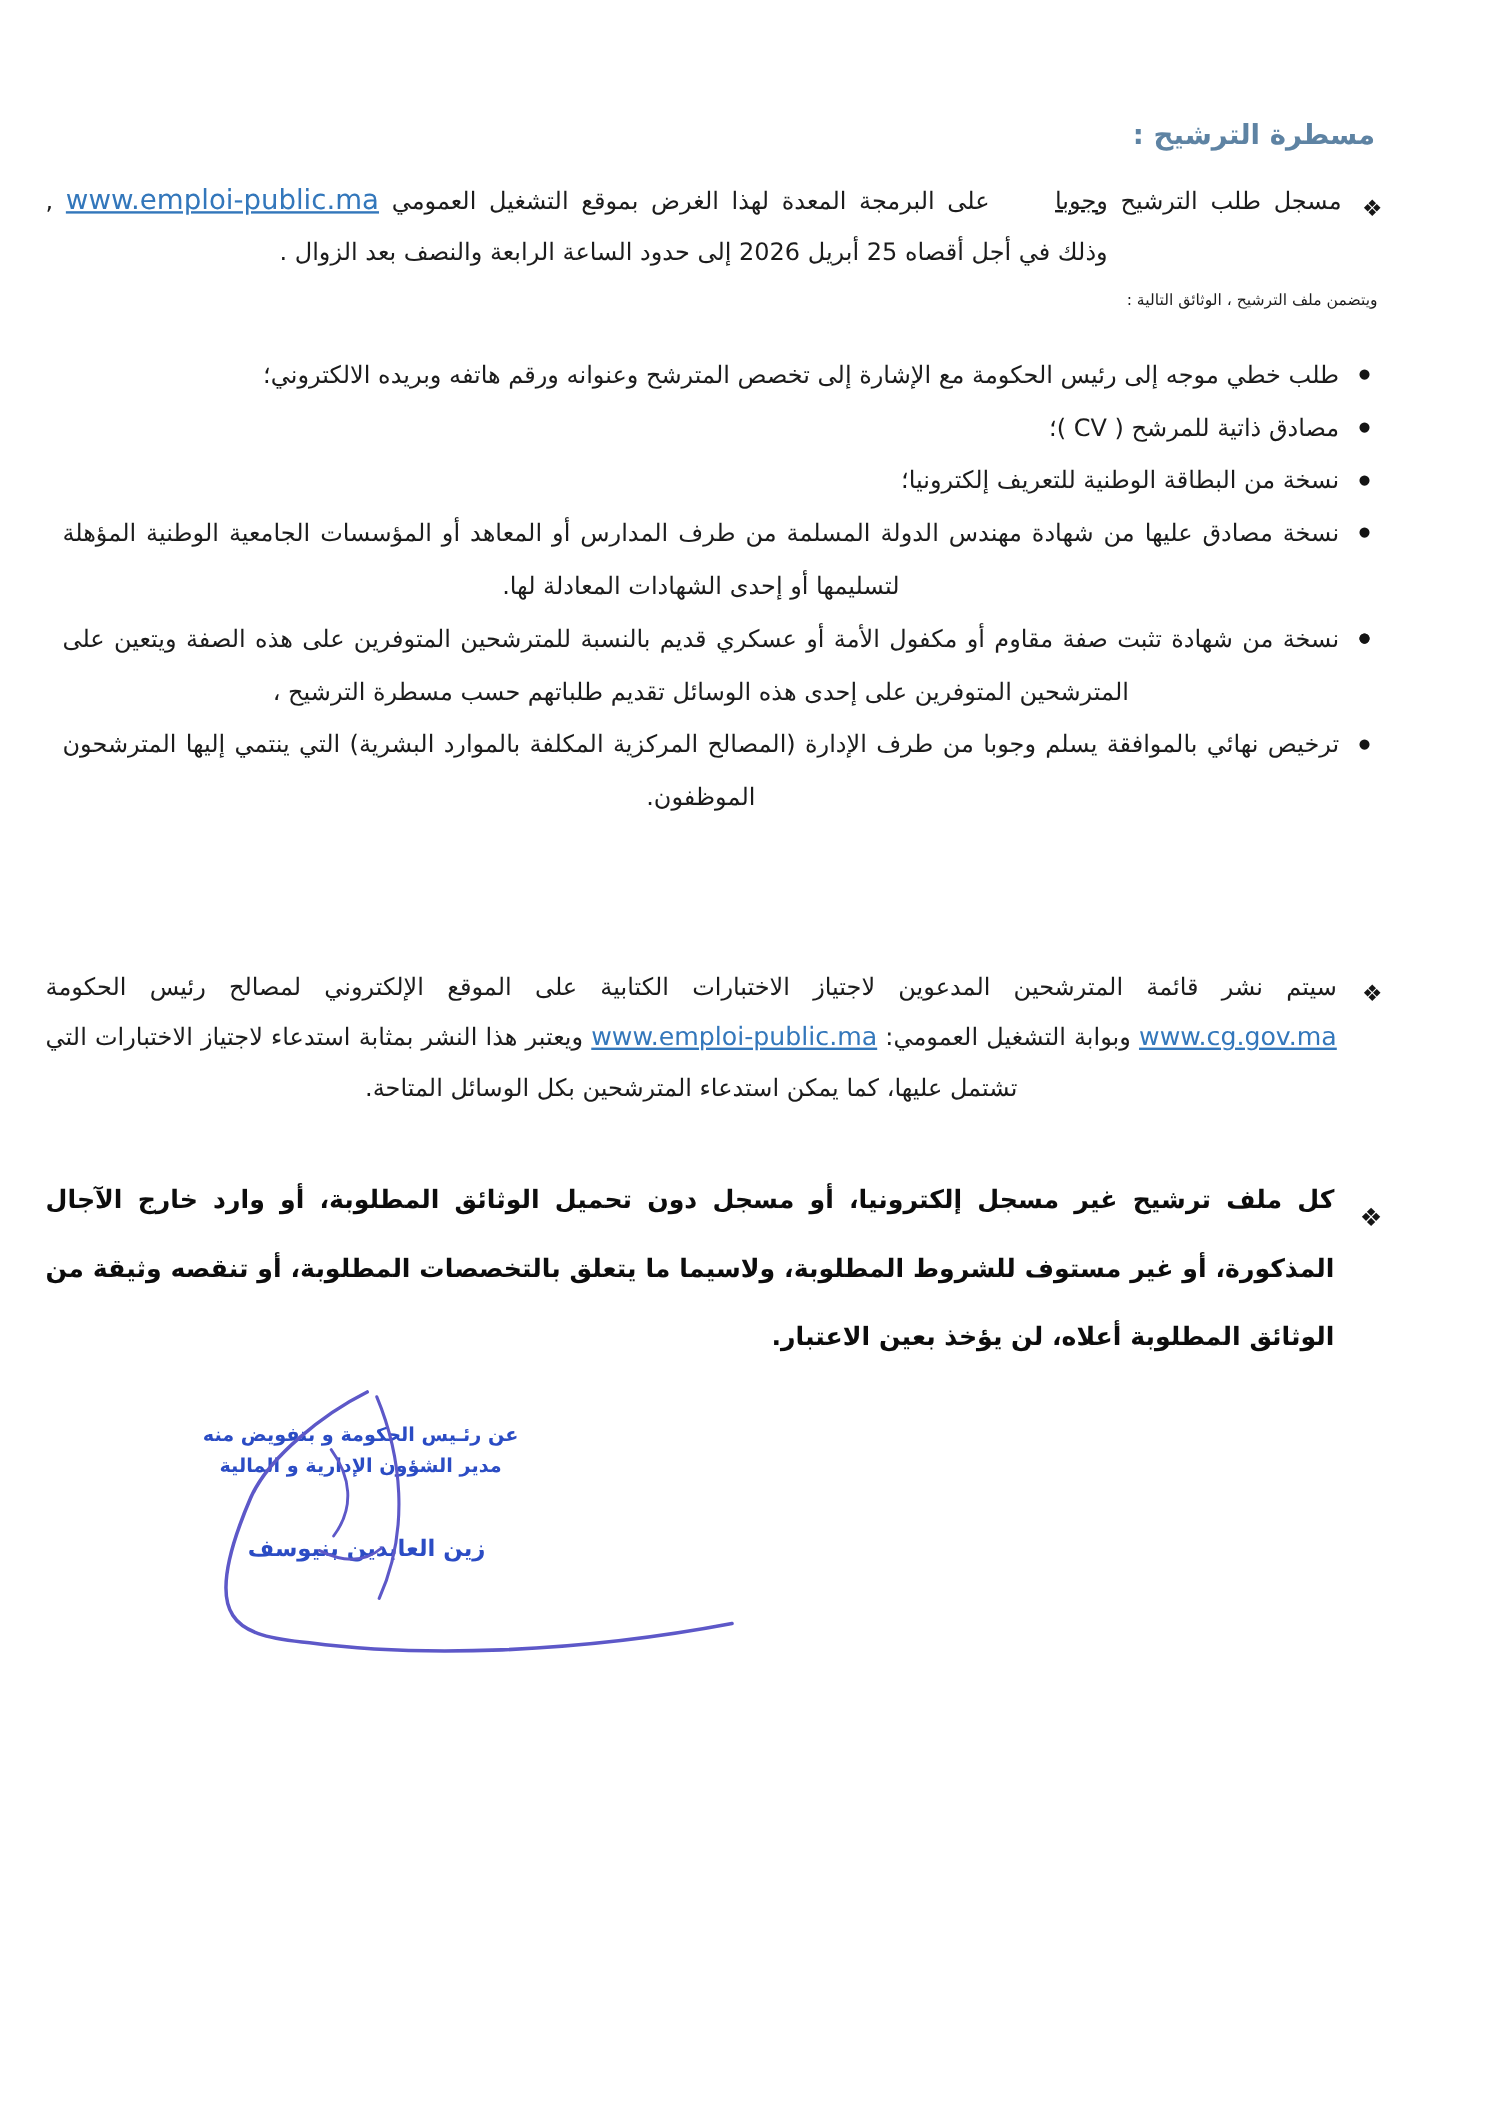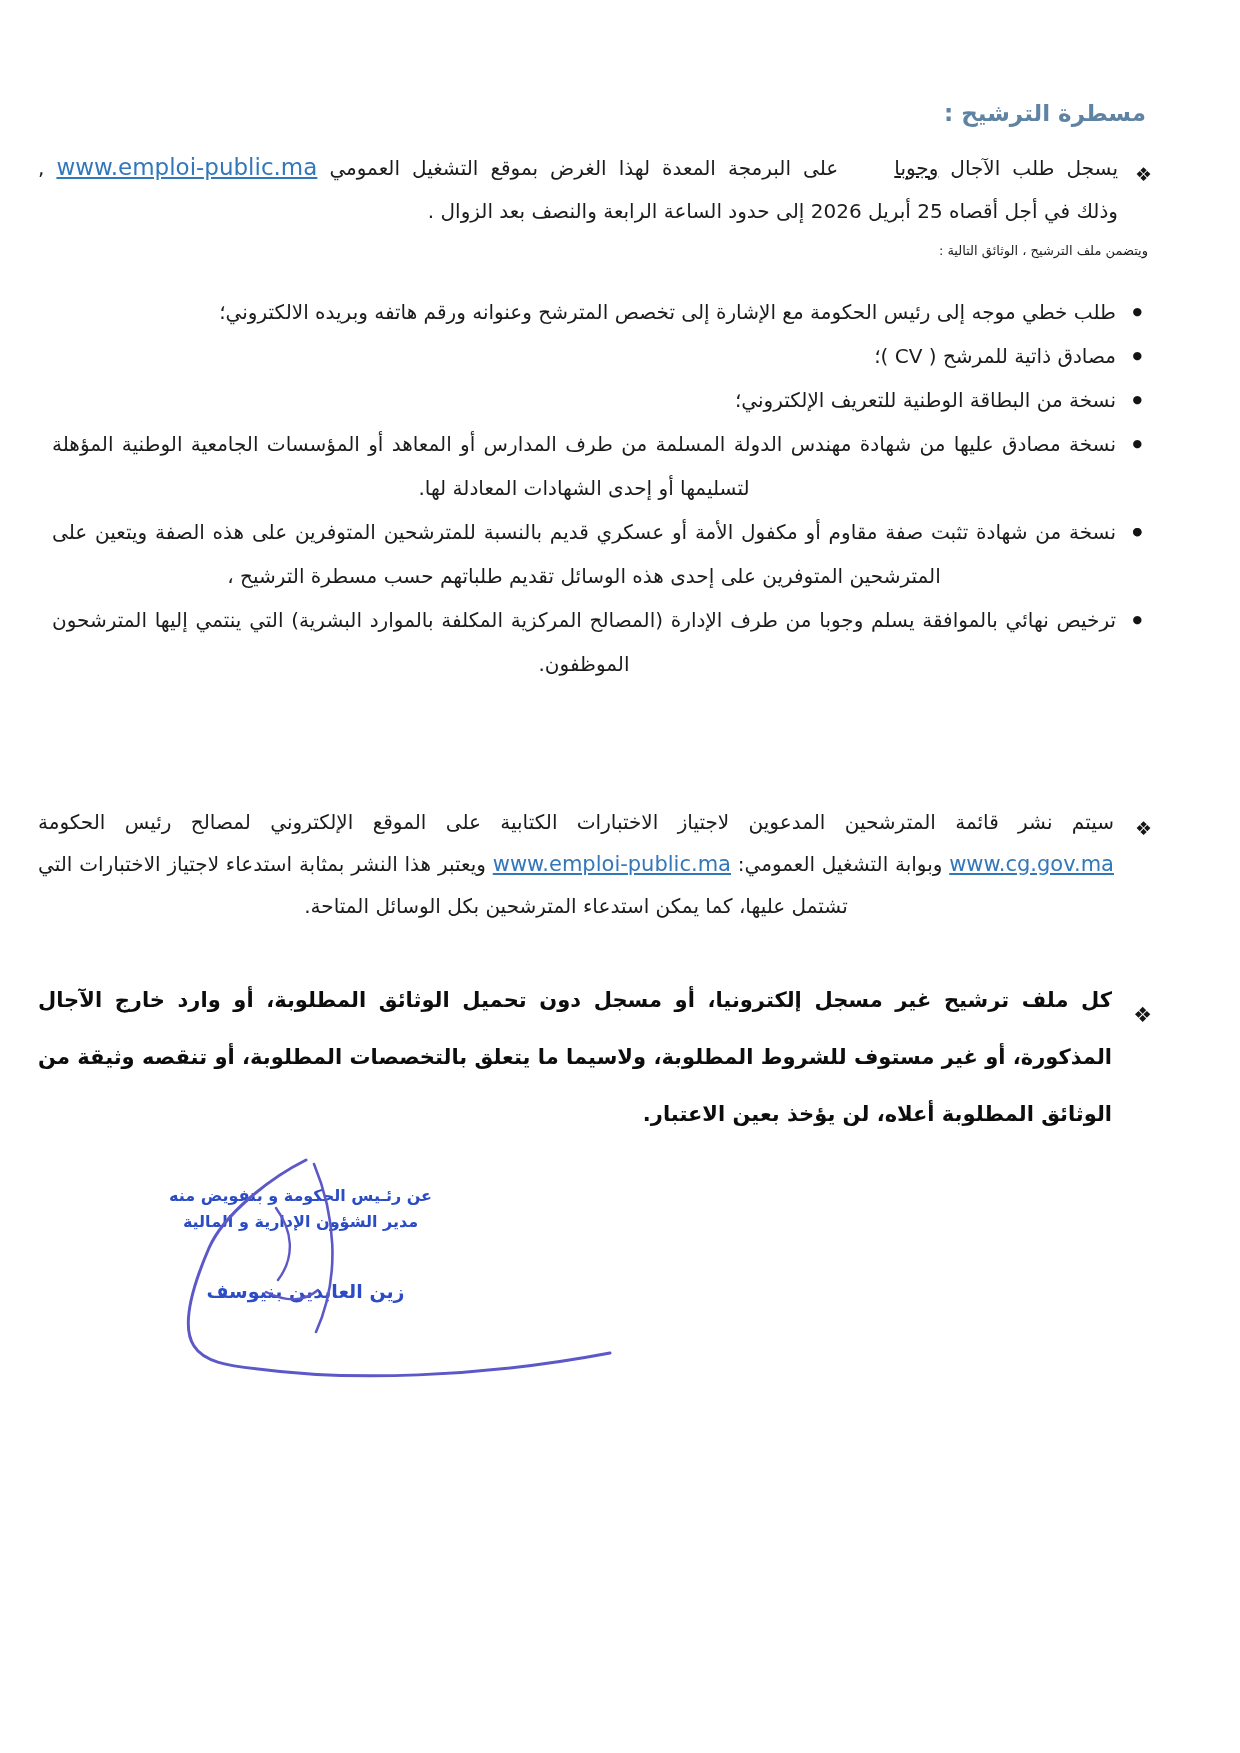--- a/index.html
+++ b/index.html
@@ -10,21 +10,21 @@
   }
   .content{position:absolute;top:0;right:92px;left:38px;}
   .heading{
     position:absolute;top:100px;right:2px;margin:0;
     font-size:23px;font-weight:bold;color:var(--heading,#5e83a3);
   }
   .para{position:absolute;right:0;left:0;direction:rtl;}
   .marker{position:absolute;right:-4px;top:7px;font-size:19px;color:#161616;}
   .p1{top:146px;padding-right:30px;font-size:20px;line-height:43px;}
   .p1 .l1{text-align:justify;text-align-last:justify;}
-  .p1 .l2{}
+  .p1 .l2{text-align:center;}
   .u{text-decoration:underline;margin-left:44px;}
   .link{color:var(--link,#3377bb);text-decoration:underline;font-size:23px;cursor:pointer;}
   .docs-intro{position:absolute;top:243px;right:0;font-size:13px;}
   .doc-list{position:absolute;top:290px;right:4px;left:14px;}
   .li{position:relative;padding-right:28px;font-size:20px;line-height:44px;text-align:justify;}
   .li .dot{position:absolute;right:2px;top:0;font-size:11px;line-height:44px;color:#141414;}
   .li.cl{text-align-last:center;}
   .p2{top:801px;padding-right:34px;font-size:20px;line-height:42px;text-align:justify;text-align-last:center;}
   .p2 .marker{top:6px;}
   .p2 .link{font-size:21px;}
@@ -44,30 +44,30 @@
 </head>
 <body>
 
 <div class="page">
   <div class="content">
 
     <h1 class="heading">مسطرة الترشيح :</h1>
 
     <div class="para p1">
       <span class="marker">❖</span>
-      <div class="l1"><span>يسجل طلب الآجال </span><span class="u">وجوبا</span><span> على البرمجة المعدة لهذا الغرض بموقع التشغيل العمومي </span><a class="link" dir="ltr">www.emploi-public.ma</a><span> ,</span></div>
+      <div class="l1"><span>مسجل طلب الترشيح </span><span class="u">وجوبا</span><span> على البرمجة المعدة لهذا الغرض بموقع التشغيل العمومي </span><a class="link" dir="ltr">www.emploi-public.ma</a><span> ,</span></div>
       <div class="l2">وذلك في أجل أقصاه 25 أبريل 2026 إلى حدود الساعة الرابعة والنصف بعد الزوال .</div>
     </div>
 
     <div class="docs-intro">ويتضمن ملف الترشيح ، الوثائق التالية :</div>
 
     <div class="doc-list">
       <div class="li"><span class="dot">●</span><span>طلب خطي موجه إلى رئيس الحكومة مع الإشارة إلى تخصص المترشح وعنوانه ورقم هاتفه وبريده الالكتروني؛</span></div>
       <div class="li"><span class="dot">●</span><span>مصادق ذاتية للمرشح ( CV )؛</span></div>
-      <div class="li"><span class="dot">●</span><span>نسخة من البطاقة الوطنية للتعريف الإلكتروني؛</span></div>
+      <div class="li"><span class="dot">●</span><span>نسخة من البطاقة الوطنية للتعريف إلكترونيا؛</span></div>
       <div class="li cl"><span class="dot">●</span><span>نسخة مصادق عليها من شهادة مهندس الدولة المسلمة من طرف المدارس أو المعاهد أو المؤسسات الجامعية الوطنية المؤهلة لتسليمها أو إحدى الشهادات المعادلة لها.</span></div>
       <div class="li cl"><span class="dot">●</span></div>
       <div class="li cl"><span class="dot">●</span><span>نسخة من شهادة تثبت صفة مقاوم أو مكفول الأمة أو عسكري قديم بالنسبة للمترشحين المتوفرين على هذه الصفة ويتعين على المترشحين المتوفرين على إحدى هذه الوسائل تقديم طلباتهم حسب مسطرة الترشيح ،</span></div>
       <div class="li cl"><span class="dot">●</span><span>ترخيص نهائي بالموافقة يسلم وجوبا من طرف الإدارة (المصالح المركزية المكلفة بالموارد البشرية) التي ينتمي إليها المترشحون الموظفون.</span></div>
     </div>
 
     <div class="para p2">
       <span class="marker">❖</span><span>سيتم نشر قائمة المترشحين المدعوين لاجتياز الاختبارات الكتابية على الموقع الإلكتروني لمصالح رئيس الحكومة </span><a class="link" dir="ltr">www.cg.gov.ma</a><span> وبوابة التشغيل العمومي: </span><a class="link" dir="ltr">www.emploi-public.ma</a><span> ويعتبر هذا النشر بمثابة استدعاء لاجتياز الاختبارات التي تشتمل عليها، كما يمكن استدعاء المترشحين بكل الوسائل المتاحة.</span>
     </div>
 

